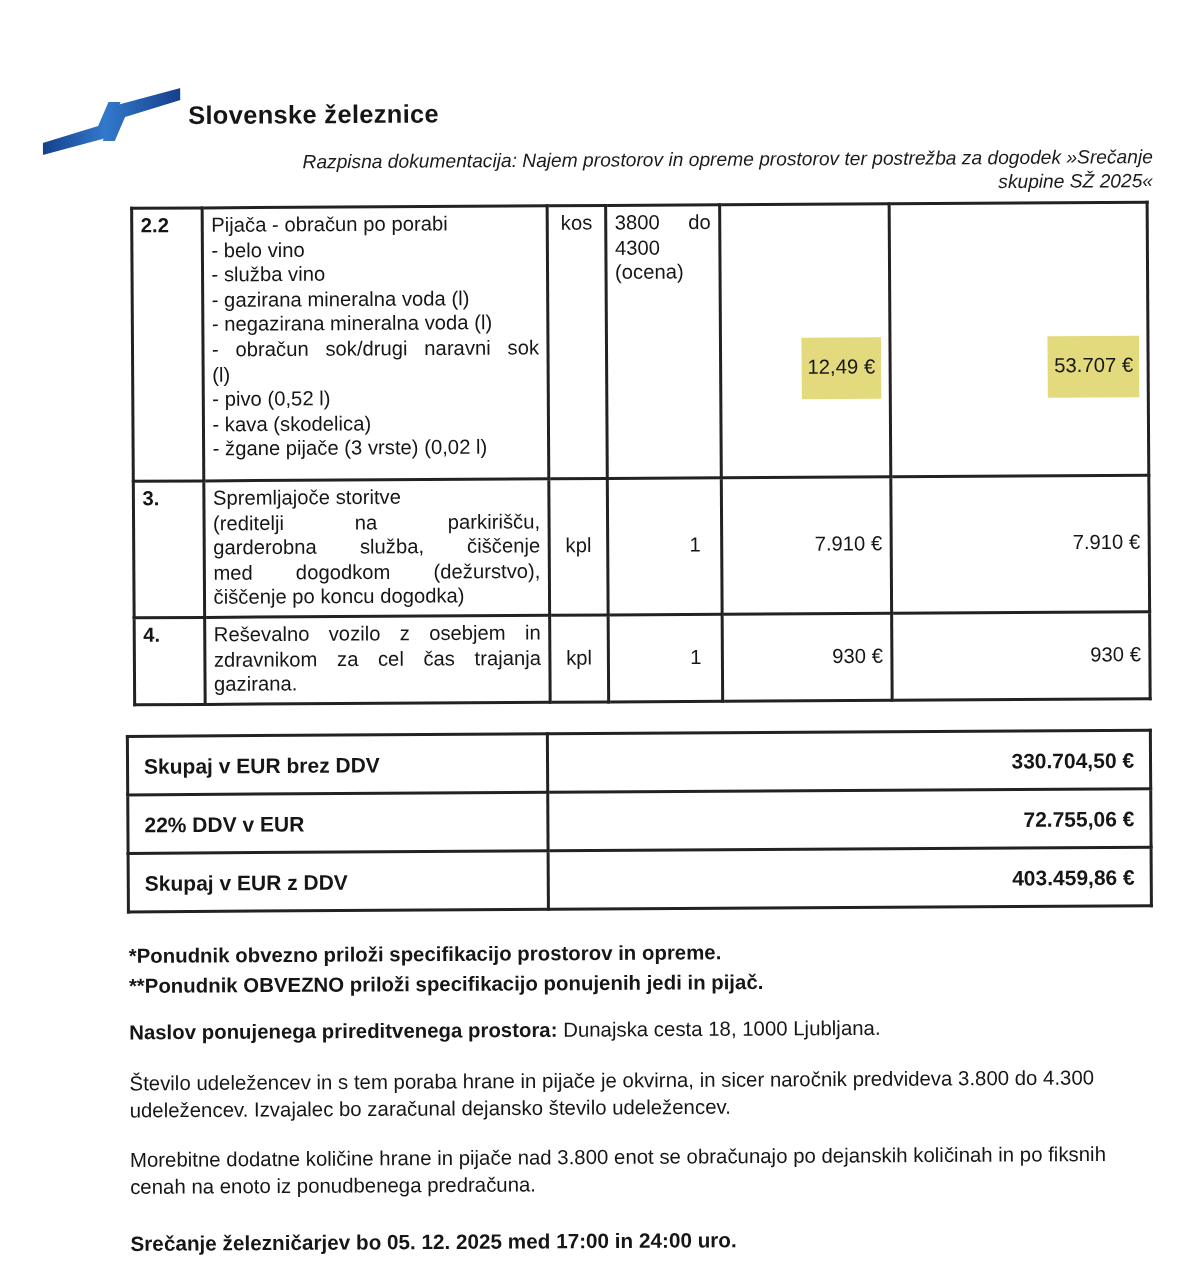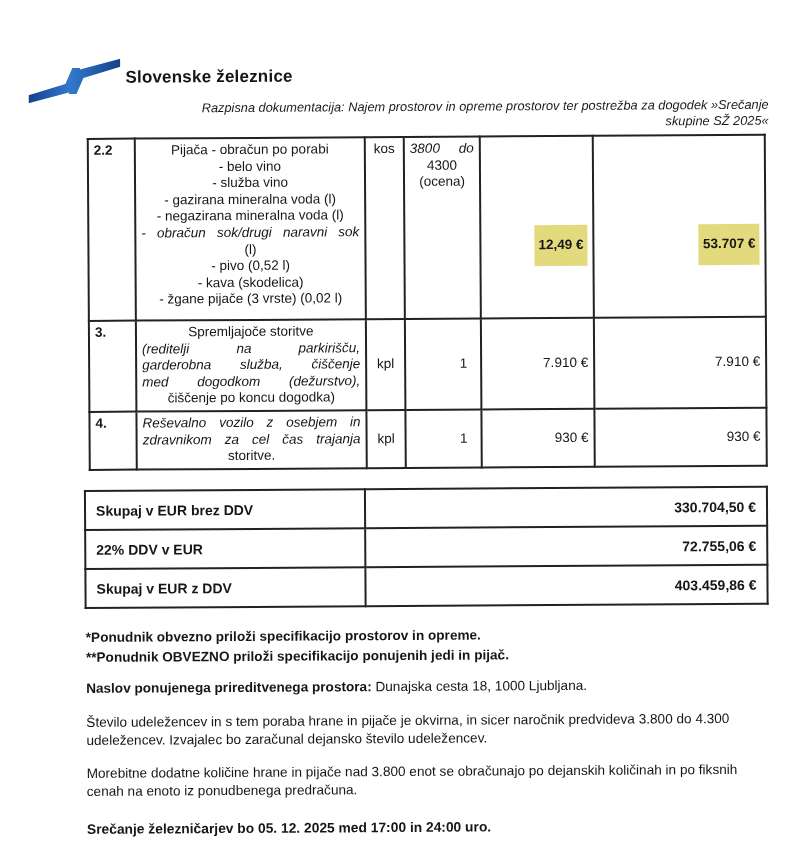--- a/index.html
+++ b/index.html
@@ -25,23 +25,23 @@
   .pricing tr.r0 td{height:182px;}
   .pricing tr.r1 td{height:84px;}
   .pricing tr.r2 td{height:53px;}
   .c-num{font-weight:bold;font-size:14px;padding-left:7px;}
   .c-desc{padding-left:8px;padding-right:6px;}
   .c-unit{text-align:center;}
   .mid{vertical-align:middle !important;}
   .c-qty{padding-left:5px;padding-right:5px;}
   .c-qty.num{text-align:right;padding-right:13px;}
   .c-money{text-align:right;padding-right:9px;}
-  .dl{min-height:16.6px;text-align:center;}
-  .j{text-align:justify;text-align-last:justify;font-style:italic;}
-  .hl{display:inline-block;background:var(--highlight);font-weight:bold;padding:12px 4px;margin-top:37px;}
+  .dl{min-height:16.6px;}
+  .j{text-align:justify;text-align-last:justify;}
+  .hl{display:inline-block;background:var(--highlight);font-weight:normal;padding:12px 4px;margin-top:37px;}
 
   
   .summary{position:absolute;left:83px;top:488px;border-collapse:collapse;table-layout:fixed;width:682px;}
   .summary td{border:2px solid var(--line);height:39px;font-size:14px;font-weight:bold;vertical-align:middle;}
   .s-label{padding-left:10px;}
   .s-value{text-align:right;padding-right:10px;}
 
   
   .notes{position:absolute;left:84px;top:626px;font-size:13.6px;font-weight:bold;line-height:19.5px;}
   .venue{position:absolute;left:84px;top:679px;font-size:13.6px;}
@@ -122,21 +122,21 @@
         <td class="c-unit mid">kpl</td>
         <td class="c-qty num mid">1</td>
         <td class="c-money mid">7.910 €</td>
         <td class="c-money mid">7.910 €</td>
       </tr>
       <tr class="r2">
         <td class="c-num">4.</td>
         <td class="c-desc">
           <div class="dl j">Reševalno vozilo z osebjem in</div>
           <div class="dl j">zdravnikom za cel čas trajanja</div>
-          <div class="dl">storitve.</div>
+          <div class="dl">gazirana.</div>
         </td>
         <td class="c-unit mid">kpl</td>
         <td class="c-qty num mid">1</td>
         <td class="c-money mid">930 €</td>
         <td class="c-money mid">930 €</td>
       </tr>
     </tbody>
   </table>
 
   <table class="summary">

